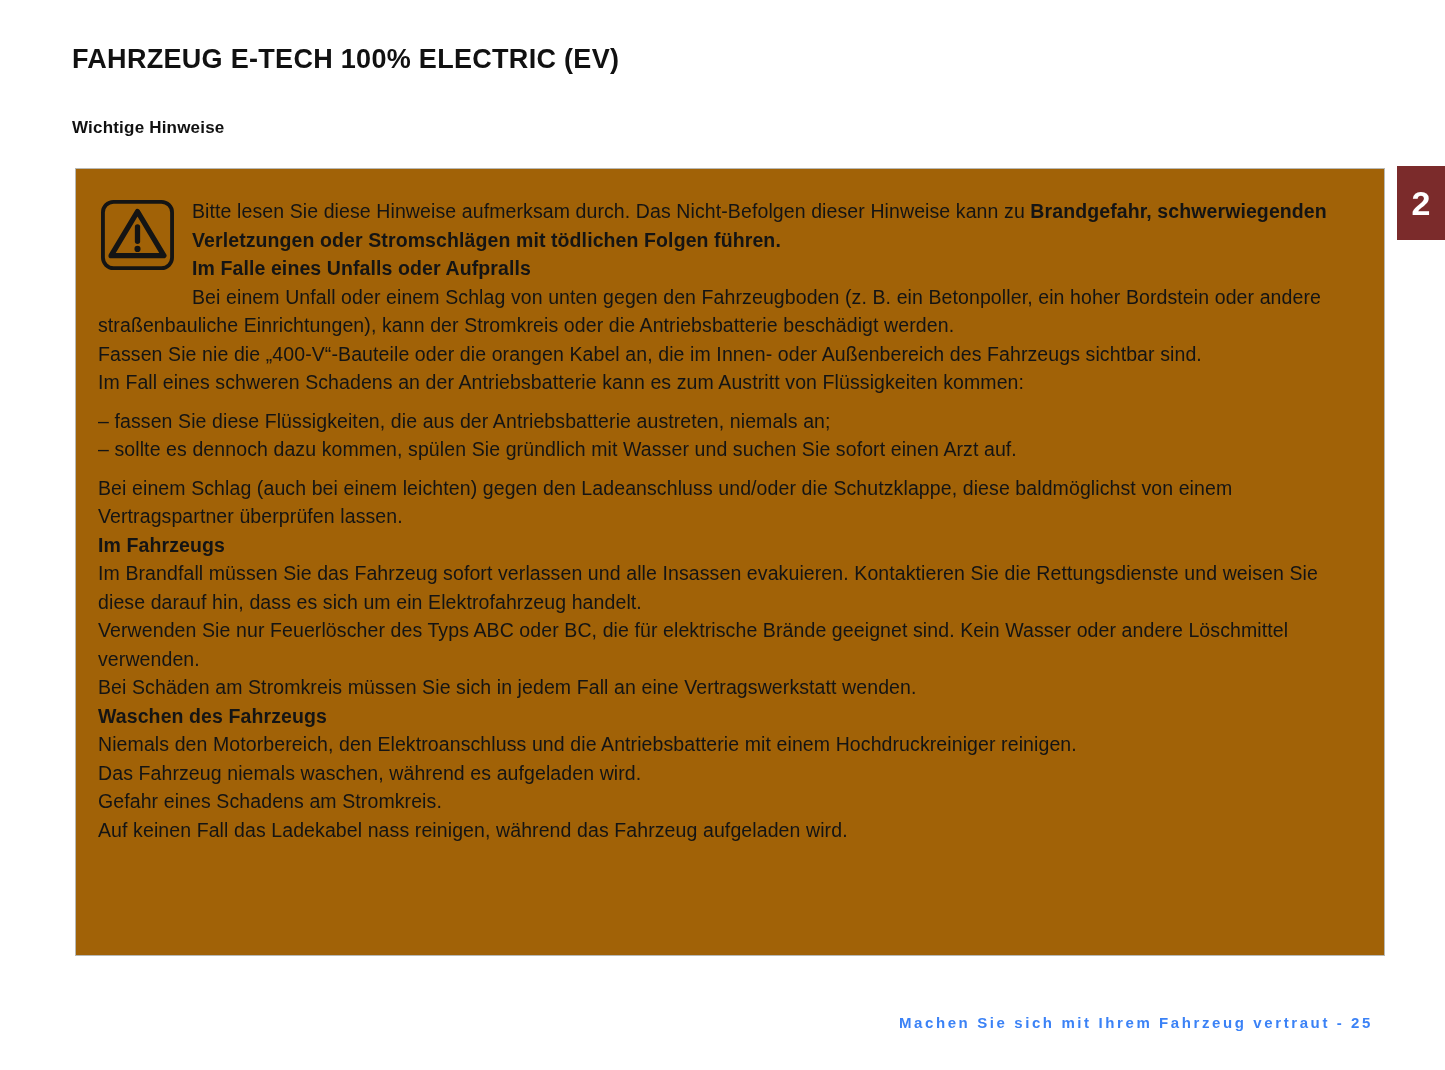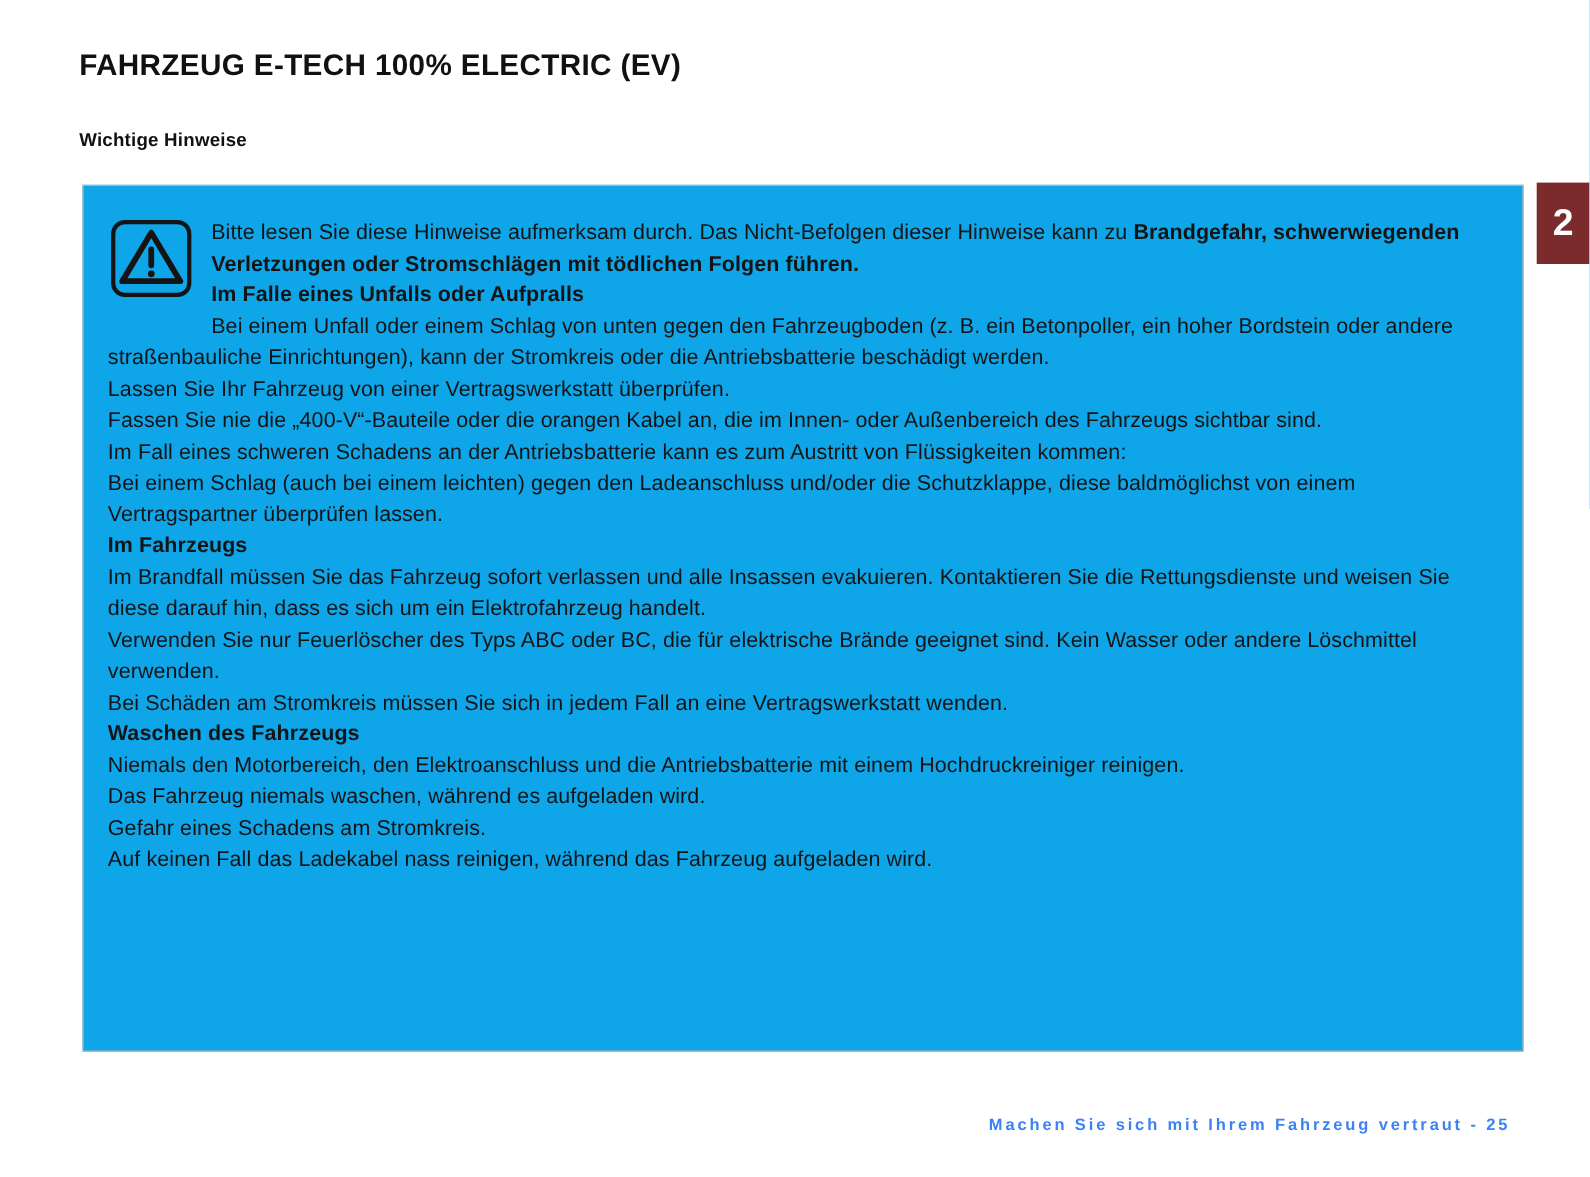--- a/index.html
+++ b/index.html
@@ -45,21 +45,21 @@
     justify-content: center;
     font-size: 34px;
     font-weight: 700;
   }
   .warning-box {
     position: absolute;
     left: 75px;
     top: 168px;
     width: 1310px;
     min-height: 788px;
-    background: #0ea5e9;
+    background: #a16207;
     border: 1px solid #b9b9b4;
     padding: 28px 26px 18px 22px;
   }
   .warning-icon {
     float: left;
     width: 75px;
     height: 72px;
     margin: 2px 17px 36px 2px;
   }
   .warning-icon svg { display: block; width: 100%; height: 100%; }
@@ -105,23 +105,24 @@
         <rect x="3" y="3" width="72" height="69" rx="11" ry="11" fill="none" stroke="#141414" stroke-width="4"></rect>
         <path d="M39 13 L66.5 59 L11.5 59 Z" fill="none" stroke="#141414" stroke-width="5.5" stroke-linejoin="round"></path>
         <line x1="39" y1="29" x2="39" y2="44" stroke="#141414" stroke-width="5.5" stroke-linecap="round"></line>
         <circle cx="39" cy="52" r="3.2" fill="#141414"></circle>
       </svg>
     </div>
     <div class="warning-content">
         <p class="wb-normal"><span>Bitte lesen Sie diese Hinweise aufmerksam durch. Das Nicht-Befolgen dieser Hinweise kann zu </span><strong>Brandgefahr, schwerwiegenden Verletzungen oder Stromschlägen mit tödlichen Folgen führen.</strong></p>
         <p class="wb-heading"><strong>Im Falle eines Unfalls oder Aufpralls</strong></p>
         <p class="wb-normal"><span>Bei einem Unfall oder einem Schlag von unten gegen den Fahrzeugboden (z. B. ein Betonpoller, ein hoher Bordstein oder andere straßenbauliche Einrichtungen), kann der Stromkreis oder die Antriebsbatterie beschädigt werden.</span></p>
-        <p class="wb-normal"><span>Lassen Sie Ihr Fahrzeug von einer Vertragswerkstatt überprüfen.</span></p>
         <p class="wb-normal"><span>Fassen Sie nie die „400-V“-Bauteile oder die orangen Kabel an, die im Innen- oder Außenbereich des Fahrzeugs sichtbar sind.</span></p>
         <p class="wb-normal"><span>Im Fall eines schweren Schadens an der Antriebsbatterie kann es zum Austritt von Flüssigkeiten kommen:</span></p>
+        <p class="wb-bullet"><span>–  fassen Sie diese Flüssigkeiten, die aus der Antriebsbatterie austreten, niemals an;</span></p>
+        <p class="wb-bullet"><span>–  sollte es dennoch dazu kommen, spülen Sie gründlich mit Wasser und suchen Sie sofort einen Arzt auf.</span></p>
         <p class="wb-normal"><span>Bei einem Schlag (auch bei einem leichten) gegen den Ladeanschluss und/oder die Schutzklappe, diese baldmöglichst von einem Vertragspartner überprüfen lassen.</span></p>
         <p class="wb-heading"><strong>Im Fahrzeugs</strong></p>
         <p class="wb-normal"><span>Im Brandfall müssen Sie das Fahrzeug sofort verlassen und alle Insassen evakuieren. Kontaktieren Sie die Rettungsdienste und weisen Sie diese darauf hin, dass es sich um ein Elektrofahrzeug handelt.</span></p>
         <p class="wb-normal"><span>Verwenden Sie nur Feuerlöscher des Typs ABC oder BC, die für elektrische Brände geeignet sind. Kein Wasser oder andere Löschmittel verwenden.</span></p>
         <p class="wb-normal"><span>Bei Schäden am Stromkreis müssen Sie sich in jedem Fall an eine Vertragswerkstatt wenden.</span></p>
         <p class="wb-heading"><strong>Waschen des Fahrzeugs</strong></p>
         <p class="wb-normal"><span>Niemals den Motorbereich, den Elektroanschluss und die Antriebsbatterie mit einem Hochdruckreiniger reinigen.</span></p>
         <p class="wb-normal"><span>Das Fahrzeug niemals waschen, während es aufgeladen wird.</span></p>
         <p class="wb-normal"><span>Gefahr eines Schadens am Stromkreis.</span></p>
         <p class="wb-normal"><span>Auf keinen Fall das Ladekabel nass reinigen, während das Fahrzeug aufgeladen wird.</span></p>

